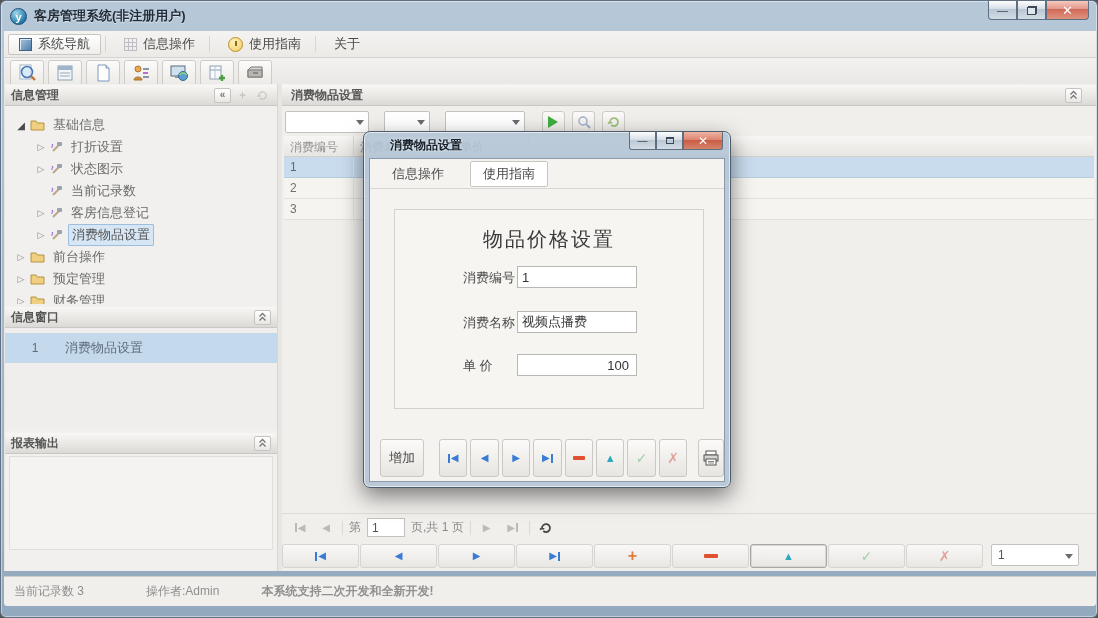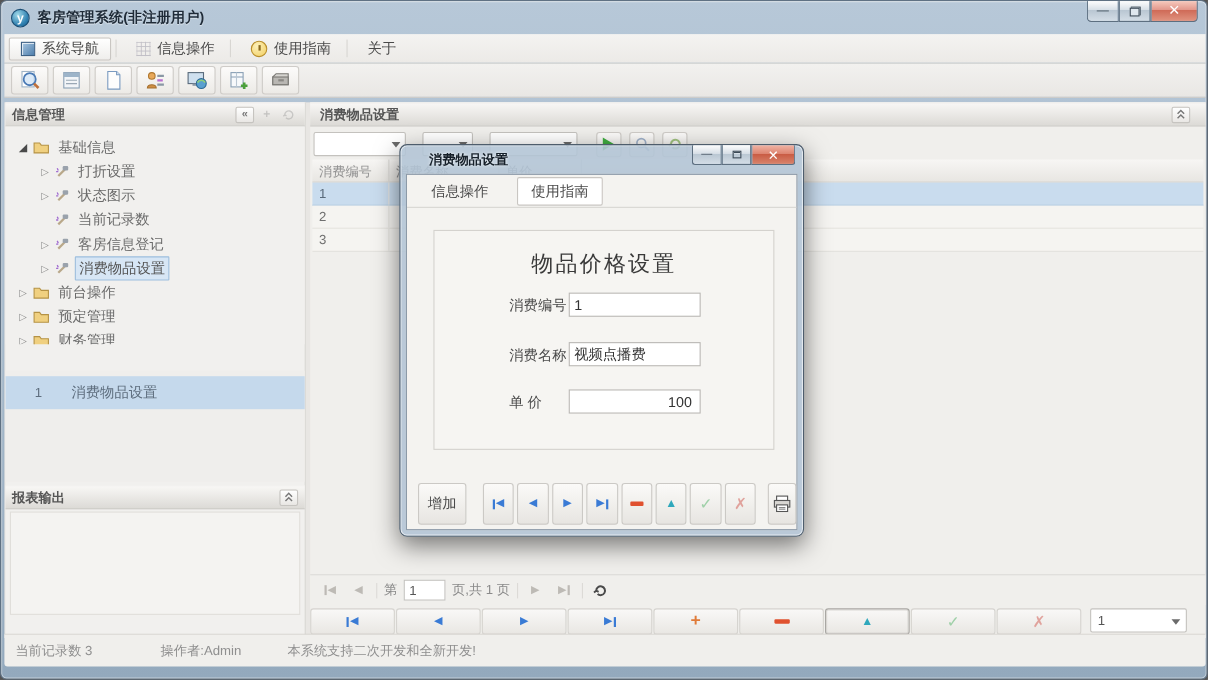--- a/index.html
+++ b/index.html
@@ -39,21 +39,21 @@
     background:radial-gradient(circle at 35% 30%, #fdf0b8, #f2cf62); position:relative; }
   .ico-guide::after { content:""; position:absolute; left:6px; top:3px; width:2px; height:5px; background:#8a6a1e; }
 
   
   .toolbar { position:absolute; left:3px; top:57px; width:1092px; height:31px; background:linear-gradient(#f2f1ef,#e9e7e4);
     border-bottom:1px solid #d0cec9; display:flex; align-items:center; padding-left:6px; gap:4px; }
   .toolbtn { width:34px; height:26px; border:1px solid #cfccc8; border-radius:3px;
     background:linear-gradient(#fcfbfa,#eceae6); display:flex; align-items:center; justify-content:center; }
 
   
-  .client { position:absolute; left:3px; top:92px; width:1092px; height:487px; background:#e8e6e3; }
+  .client { position:absolute; left:3px; top:83px; width:1092px; height:487px; background:#e8e6e3; }
   .panel-header { height:22px; background:linear-gradient(#f8f7f5,#dcdad6); border-bottom:1px solid #c9c7c3; border-top:1px solid #f2f1ef;
     display:flex; align-items:center; padding:0 6px; font-size:12px; font-weight:bold; color:#555; }
   .hdr-btns { margin-left:auto; display:flex; align-items:center; gap:3px; }
   .hdr-btn { min-width:17px; height:15px; border:1px solid #c6c4c0; border-radius:2px; background:linear-gradient(#fff,#e9e7e4);
     font-size:10px; color:#777; display:flex; align-items:center; justify-content:center; line-height:1; }
   .hdr-ghost { opacity:.35; border:none; background:none; }
 
   .left-panel { position:absolute; left:1px; top:0; width:273px; height:487px; background:#f1f0ee; border-right:1px solid #d8d6d2; }
   .tree { position:absolute; left:0; top:22px; width:100%; height:198px; overflow:hidden; padding-top:8px; background:#f1f0ee; }
   .tree-row { height:22px; display:flex; align-items:center; font-size:13px; color:#6b6b6b; }
@@ -108,21 +108,21 @@
   .minus-g { width:14px; height:4px; background:#e0512f; border-radius:1px; }
   .edit-g { color:#2fa8bc; font-size:11px; }
   .post-g { color:#9fd0a8; font-size:14px; font-weight:bold; }
   .cancel-g { color:#e0a29c; font-size:14px; font-weight:bold; }
   .rec-combo { margin-left:7px; width:88px; height:22px; background:#fff; border:1px solid #c4c2be; border-radius:2px;
     font-size:12px; color:#555; padding:3px 6px; position:relative; }
 
   
   .statusbar { position:absolute; left:3px; top:575px; width:1092px; height:30px; background:#f0efec; border-top:1px solid #cfcdc9;
     display:flex; align-items:center; font-size:12px; color:#8f8f8f; border-radius:0 0 3px 3px; }
-  .sb-i { margin-left:10px; } .sb-o { margin-left:62px; } .sb-m { margin-left:42px; }
+  .sb-i { margin-left:10px; } .sb-o { margin-left:62px; } .sb-m { margin-left:42px;font-weight:bold; }
 
   
   .dialog { position:absolute; left:362px; top:130px; width:368px; height:357px; border-radius:7px;
     background:rgba(178,196,213,.88); border:1px solid #4e5d6c; box-shadow:0 8px 22px rgba(0,0,0,.5), inset 0 0 0 1px rgba(255,255,255,.6); }
   .dlg-title { position:absolute; left:0; top:0; width:100%; height:26px; display:flex; align-items:center; padding-left:26px;
     font-size:12px; font-weight:bold; color:#16202a; text-shadow:0 0 3px rgba(255,255,255,.9); }
   .dlg-btns { position:absolute; right:7px; top:0; display:flex; }
   .dlg-btn { width:27px; height:18px; border:1px solid #5d6f80; border-top:none; display:flex; align-items:center; justify-content:center;
     background:linear-gradient(#fdfdfd,#d6dee6 45%,#b9c6d2 46%,#d3dde6); color:#3c4a57; font-size:10px; border-radius:0 0 0 3px; }
   .dlg-btn.max { border-radius:0; }
@@ -329,20 +329,30 @@
         <div class="tree-row lv0">
           <span class="tree-arrow">▷</span>
           <svg width="15" height="12" viewBox="0 0 15 12">
               <path d="M1 2 h5 l1.5 2 H14 v7 H1 z" fill="#f0d080" stroke="#b59245"></path>
             </svg>
           <span class="tree-label">财务管理</span>
         </div>
 
       </div>
 
+      <div class="panel-header ph-info">
+        <span>信息窗口</span>
+        <span class="hdr-btns">
+          <span class="hdr-btn">
+            <svg width="9" height="10" viewBox="0 0 9 10">
+                <path d="M1.5 4.5 L4.5 1.5 L7.5 4.5 M1.5 8.5 L4.5 5.5 L7.5 8.5" fill="none" stroke="#777" stroke-width="1.3"></path>
+              </svg>
+          </span>
+        </span>
+      </div>
       <div class="info-window-list">
         <div class="iw-row">
           <span class="iw-idx">1</span>
           <span>消费物品设置</span>
         </div>
       </div>
 
       <div class="panel-header ph-report">
         <span>报表输出</span>
         <span class="hdr-btns">

